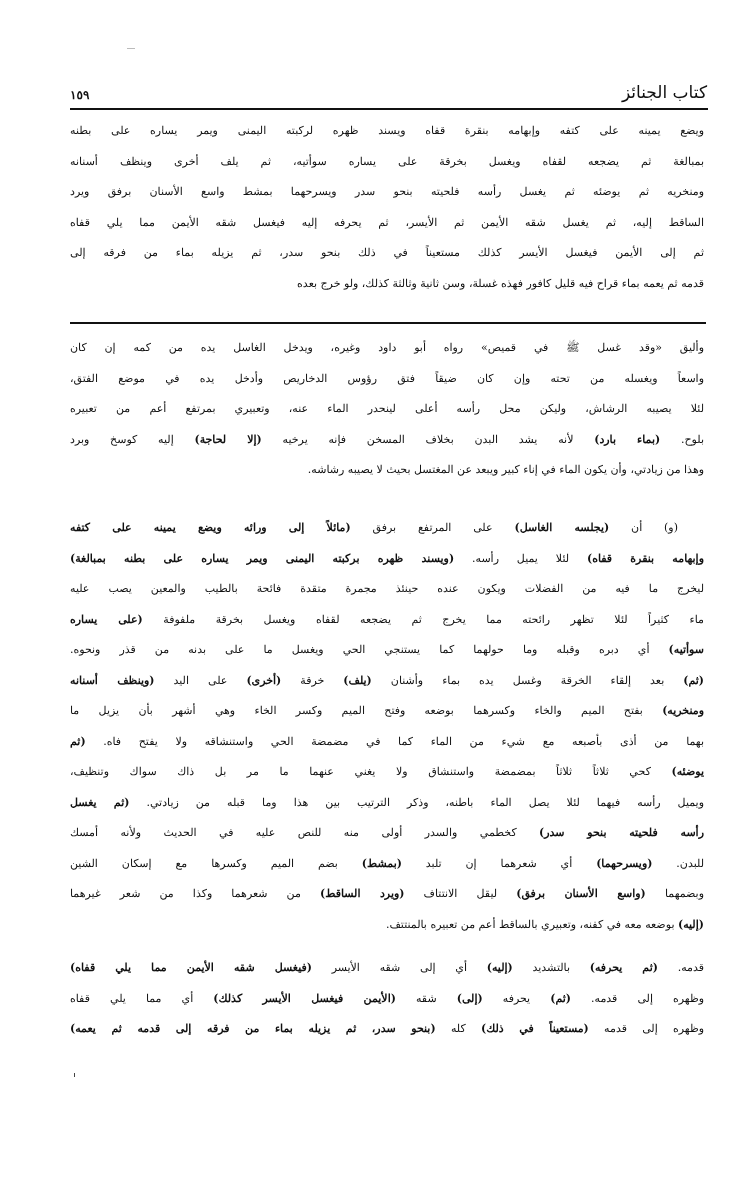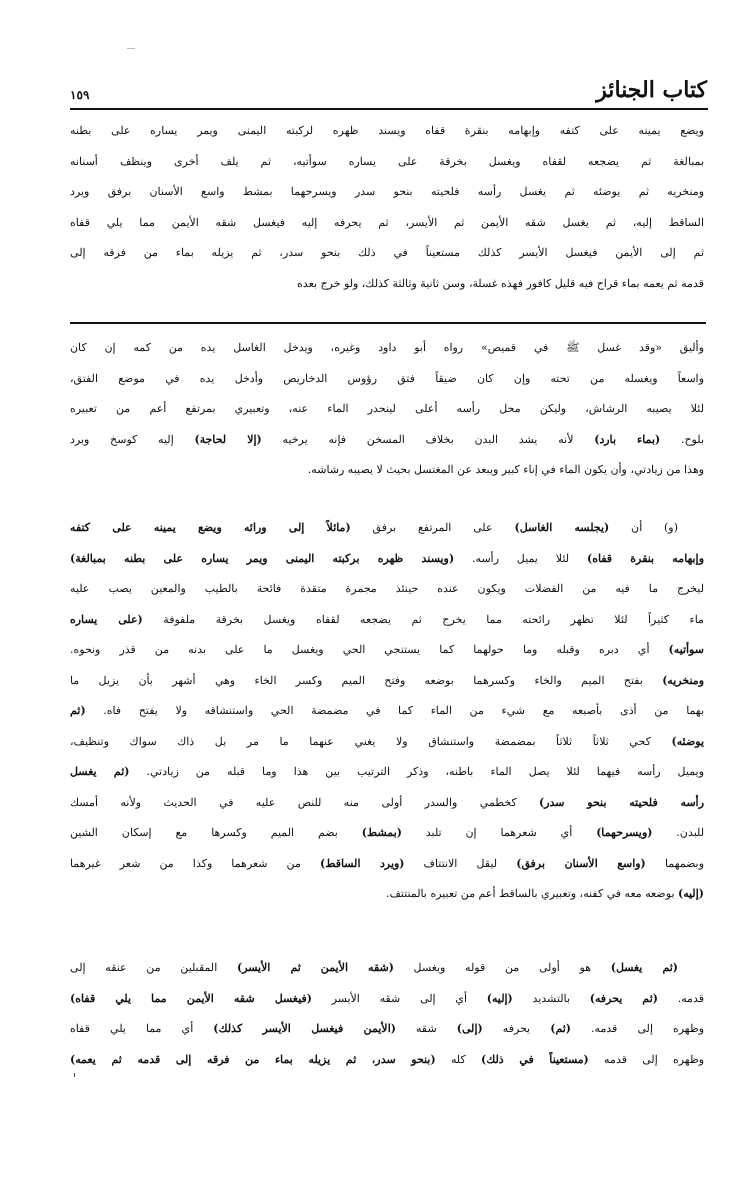--- a/index.html
+++ b/index.html
@@ -1,21 +1,21 @@
 <!DOCTYPE html>
 <html><head>
 <meta charset="utf-8">
 <style>
   html, body { margin: 0; padding: 0; background: #ffffff; }
   body { width: 755px; height: 1188px; position: relative; overflow: hidden;
          font-family: "DejaVu Serif", "Liberation Serif", serif; color: #111; }
   .page-mark { position: absolute; left: 127px; top: 48px; width: 8px; height: 1px; background: #bbb; }
   .running-header { position: absolute; left: 70px; right: 48px; top: 76px; height: 26px;
          direction: rtl; display: flex; justify-content: space-between; align-items: flex-end; }
-  .running-header .title { font-weight: bold; font-size: 22px; }
+  .running-header .title { font-weight: normal; font-size: 17px; }
   .running-header .page-num { font-weight: bold; font-size: 12px; }
   .header-rule { position: absolute; left: 70px; width: 638px; top: 108px; height: 2px; background: #111; }
   .block { position: absolute; left: 70px; width: 634px; direction: rtl; }
   .line { height: 30.5px; line-height: 30.5px; font-size: 11px; text-align: justify;
           text-align-last: justify; white-space: nowrap; overflow: hidden; }
   .line.last { text-align-last: right; }
   .line.indent { padding-right: 26px; }
   .line span.b { font-weight: bold; }
   .sep-rule { position: absolute; left: 70px; width: 636px; top: 322px; height: 1.5px; background: #111; }
   .stray { position: absolute; left: 74px; top: 1073px; width: 1px; height: 4px; background: #444; }
@@ -48,29 +48,29 @@
     <div class="line"><span>لئلا يصيبه الرشاش، وليكن محل رأسه أعلى لينحدر الماء عنه، وتعبيري بمرتفع أعم من تعبيره</span></div>
     <div class="line"><span>بلوح. </span><span class="b">(بماء بارد)</span><span> لأنه يشد البدن بخلاف المسخن فإنه يرخيه </span><span class="b">(إلا لحاجة)</span><span> إليه كوسخ وبرد</span></div>
     <div class="line last"><span>وهذا من زيادتي، وأن يكون الماء في إناء كبير ويبعد عن المغتسل بحيث لا يصيبه رشاشه.</span></div>
   </div>
 <div class="block" id="sharh2" style="top:513px">
     <div class="line indent"><span>(و) أن </span><span class="b">(يجلسه الغاسل)</span><span> على المرتفع برفق </span><span class="b">(مائلاً إلى ورائه ويضع يمينه على كتفه</span></div>
     <div class="line"><span class="b">وإبهامه بنقرة قفاه)</span><span> لئلا يميل رأسه. </span><span class="b">(ويسند ظهره بركبته اليمنى ويمر يساره على بطنه بمبالغة)</span></div>
     <div class="line"><span>ليخرج ما فيه من الفضلات ويكون عنده حينئذ مجمرة متقدة فائحة بالطيب والمعين يصب عليه</span></div>
     <div class="line"><span>ماء كثيراً لئلا تظهر رائحته مما يخرج ثم يضجعه لقفاه ويغسل بخرقة ملفوفة </span><span class="b">(على يساره</span></div>
     <div class="line"><span class="b">سوأتيه)</span><span> أي دبره وقبله وما حولهما كما يستنجي الحي ويغسل ما على بدنه من قذر ونحوه.</span></div>
+    <div class="line"><span class="b">(ثم)</span><span> بعد إلقاء الخرقة وغسل يده بماء وأشنان </span><span class="b">(يلف)</span><span> خرقة </span><span class="b">(أخرى)</span><span> على اليد </span><span class="b">(وينظف أسنانه</span></div>
     <div class="line"><span class="b">ومنخريه)</span><span> بفتح الميم والخاء وكسرهما بوضعه وفتح الميم وكسر الخاء وهي أشهر بأن يزيل ما</span></div>
     <div class="line"><span>بهما من أذى بأصبعه مع شيء من الماء كما في مضمضة الحي واستنشاقه ولا يفتح فاه. </span><span class="b">(ثم</span></div>
     <div class="line"><span class="b">يوضئه)</span><span> كحي ثلاثاً ثلاثاً بمضمضة واستنشاق ولا يغني عنهما ما مر بل ذاك سواك وتنظيف،</span></div>
     <div class="line"><span>ويميل رأسه فيهما لئلا يصل الماء باطنه، وذكر الترتيب بين هذا وما قبله من زيادتي. </span><span class="b">(ثم يغسل</span></div>
     <div class="line"><span class="b">رأسه فلحيته بنحو سدر)</span><span> كخطمي والسدر أولى منه للنص عليه في الحديث ولأنه أمسك</span></div>
     <div class="line"><span>للبدن. </span><span class="b">(ويسرحهما)</span><span> أي شعرهما إن تلبد </span><span class="b">(بمشط)</span><span> بضم الميم وكسرها مع إسكان الشين</span></div>
     <div class="line"><span>وبضمهما </span><span class="b">(واسع الأسنان برفق)</span><span> ليقل الانتتاف </span><span class="b">(ويرد الساقط)</span><span> من شعرهما وكذا من شعر غيرهما</span></div>
     <div class="line last"><span class="b">(إليه)</span><span> بوضعه معه في كفنه، وتعبيري بالساقط أعم من تعبيره بالمنتتف.</span></div>
   </div>
 <div class="block" id="sharh3" style="top:953px">
-    <div class="line indent"><span class="b">(ثم يغسل)</span><span> هو أولى من قوله ويغسل </span><span class="b">(شقه الأيمن ثم الأيسر)</span><span> المقبلين من عنقه إلى</span></div>
     <div class="line"><span>قدمه. </span><span class="b">(ثم يحرفه)</span><span> بالتشديد </span><span class="b">(إليه)</span><span> أي إلى شقه الأيسر </span><span class="b">(فيغسل شقه الأيمن مما يلي قفاه)</span></div>
     <div class="line"><span>وظهره إلى قدمه. </span><span class="b">(ثم)</span><span> يحرفه </span><span class="b">(إلى)</span><span> شقه </span><span class="b">(الأيمن فيغسل الأيسر كذلك)</span><span> أي مما يلي قفاه</span></div>
     <div class="line"><span>وظهره إلى قدمه </span><span class="b">(مستعيناً في ذلك)</span><span> كله </span><span class="b">(بنحو سدر، ثم يزيله بماء من فرقه إلى قدمه ثم يعمه)</span></div>
   </div>
 
 <div class="stray"></div>
 
 </body></html>

